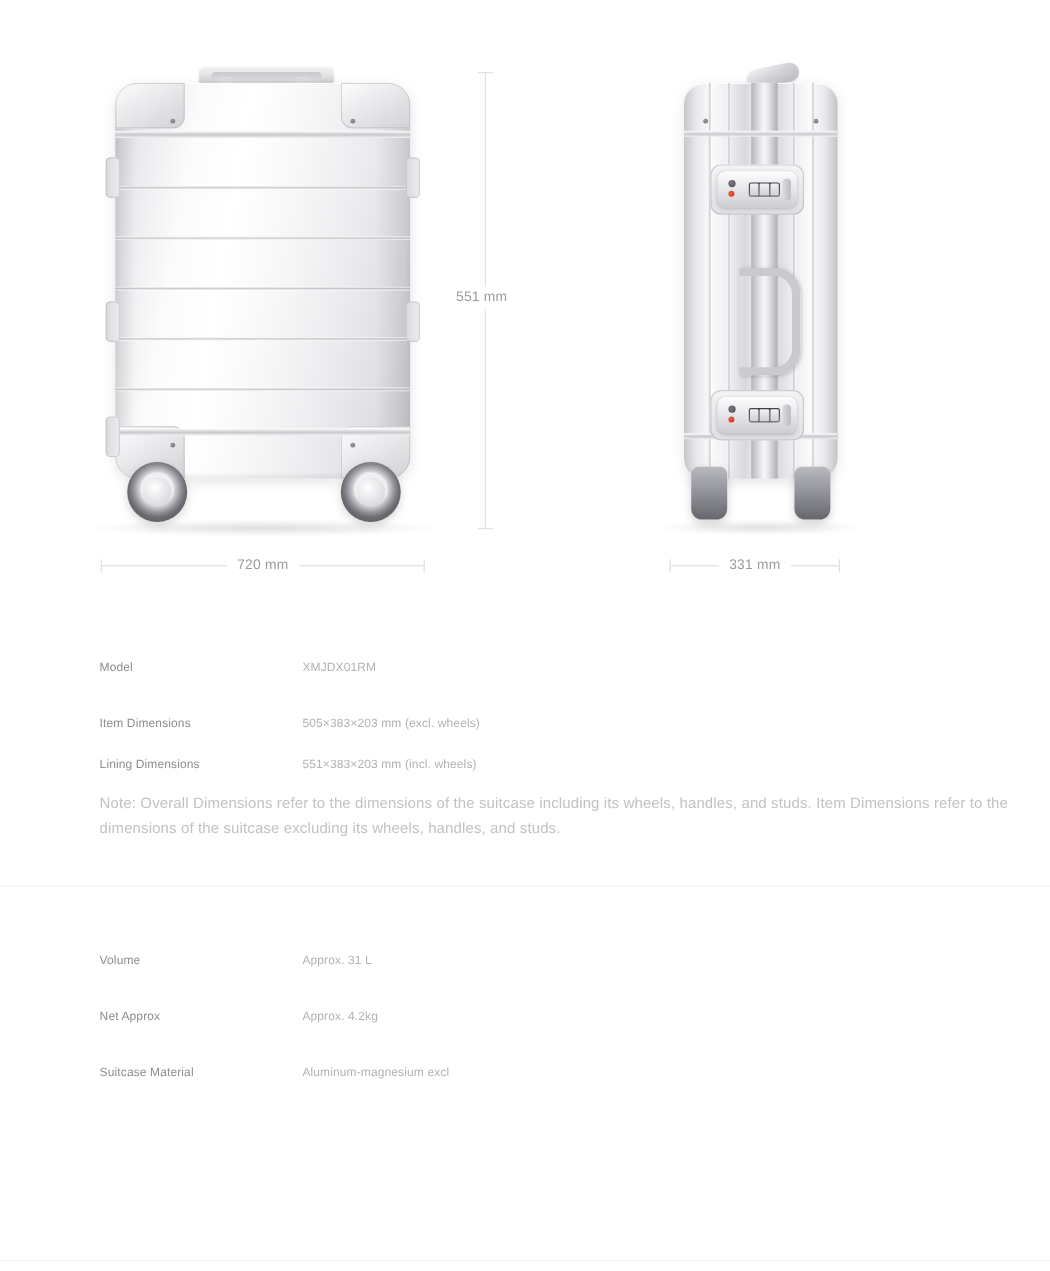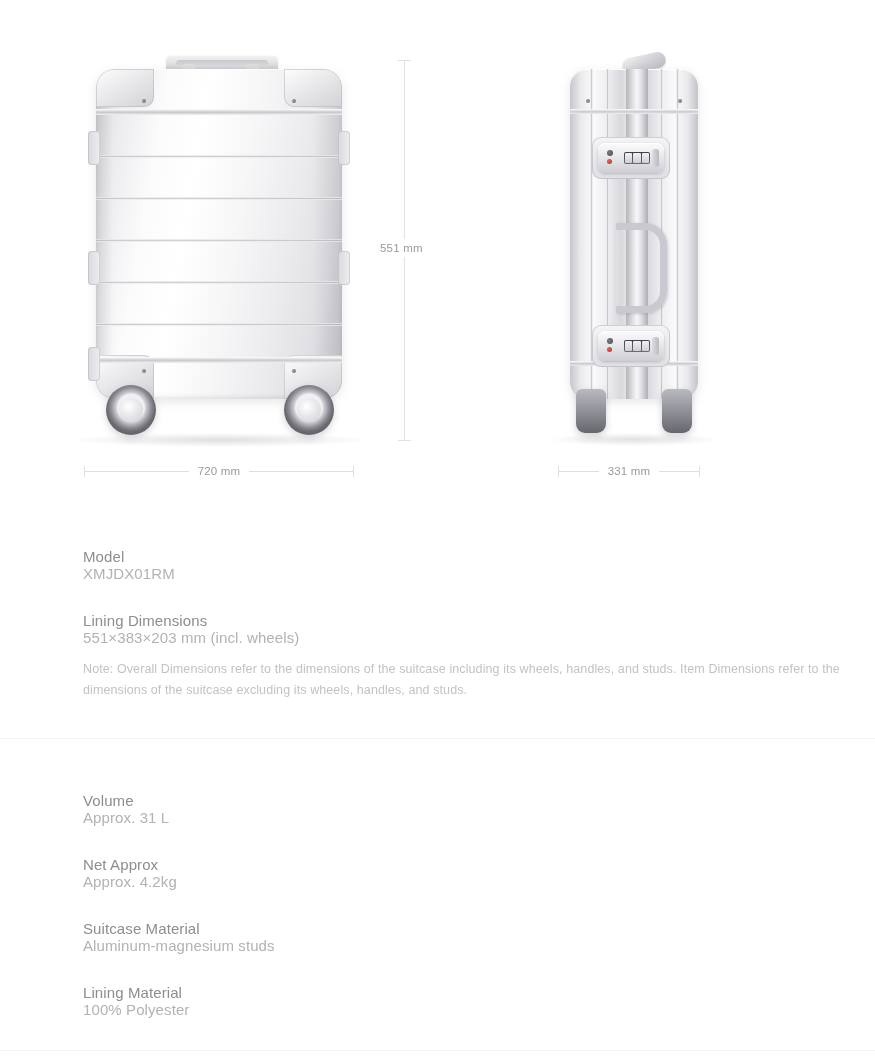--- a/index.html
+++ b/index.html
@@ -267,23 +267,22 @@
   
   .spec-block { position:absolute; left:0; width:875px; }
   .spec-block.first  { top: 548px; }
   .spec-block.second { top: 792px; }
 
   .spec-row {
     position:relative;
     display:flex;
     padding: 0 0 0 83px;
     box-sizing:border-box;
-    font-size:15px;
+    font-size:10px;
     line-height:17px;
-    flex-direction:column;
   }
   .spec-label {
     width: 169px;
     flex:none;
     color:#8d8d92;
     letter-spacing:0.1px;
   }
   .spec-value {
     color:#b2b2b7;
     letter-spacing:0.1px;
@@ -416,41 +415,41 @@
     <span class="bar"></span>
     <span class="cap"></span>
   </div>
 </div>
 
 <div class="spec-block first">
   <div class="spec-row" style="margin-bottom:30px">
     <span class="spec-label">Model</span>
     <span class="spec-value">XMJDX01RM</span>
   </div>
+  <div class="spec-row" style="margin-bottom:17px">
+    <span class="spec-label">Item Dimensions</span>
+    <span class="spec-value">505×383×203 mm (excl. wheels)</span>
+  </div>
   <div class="spec-row">
     <span class="spec-label">Lining Dimensions</span>
     <span class="spec-value">551×383×203 mm (incl. wheels)</span>
   </div>
   <div class="spec-note">Note: Overall Dimensions refer to the dimensions of the suitcase including its wheels, handles, and studs. Item Dimensions refer to the dimensions of the suitcase excluding its wheels, handles, and studs.</div>
 </div>
 
 <div class="divider one"></div>
 
 <div class="spec-block second">
   <div class="spec-row" style="margin-bottom:30px">
     <span class="spec-label">Volume</span>
     <span class="spec-value">Approx. 31 L</span>
   </div>
   <div class="spec-row" style="margin-bottom:30px">
     <span class="spec-label">Net Approx</span>
     <span class="spec-value">Approx. 4.2kg</span>
   </div>
   <div class="spec-row" style="margin-bottom:30px">
     <span class="spec-label">Suitcase Material</span>
-    <span class="spec-value">Aluminum-magnesium studs</span>
-  </div>
-  <div class="spec-row" style="margin-bottom:30px">
-    <span class="spec-label">Lining Material</span>
-    <span class="spec-value">100% Polyester</span>
+    <span class="spec-value">Aluminum-magnesium excl</span>
   </div>
 </div>
 
 <div class="divider two"></div>
 
 </body></html>

